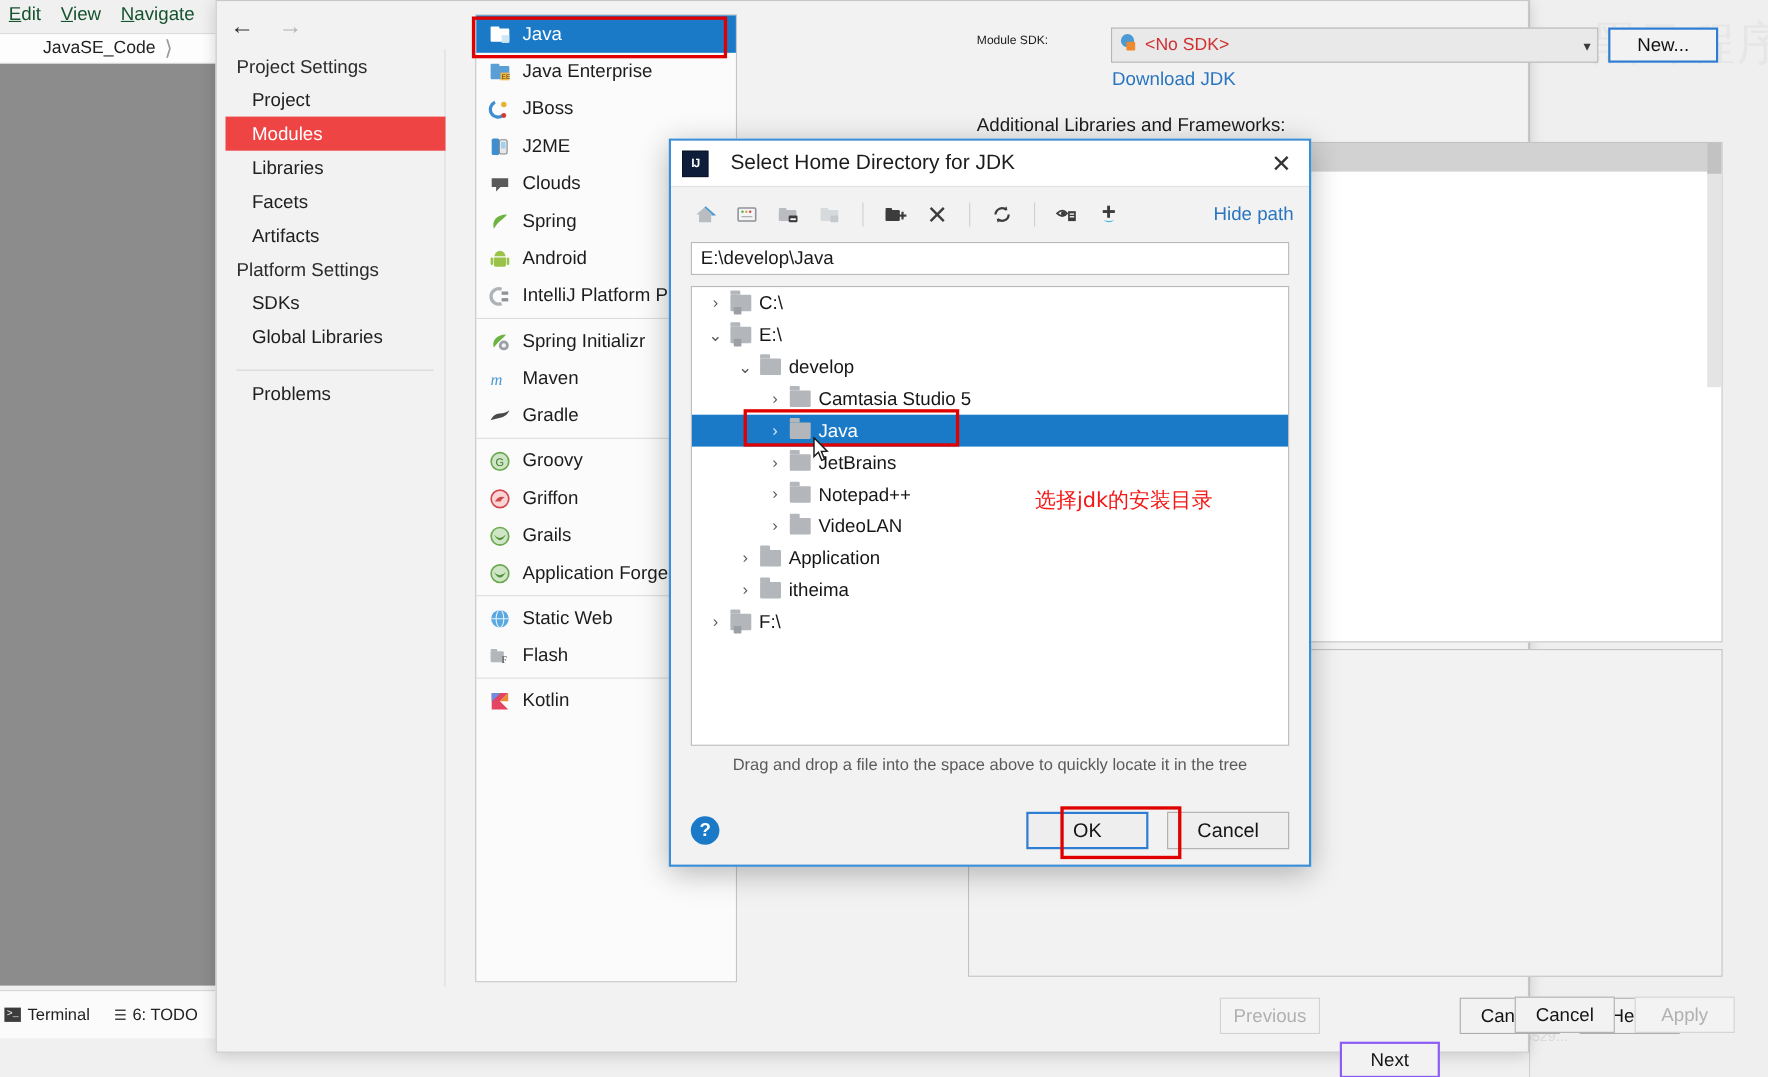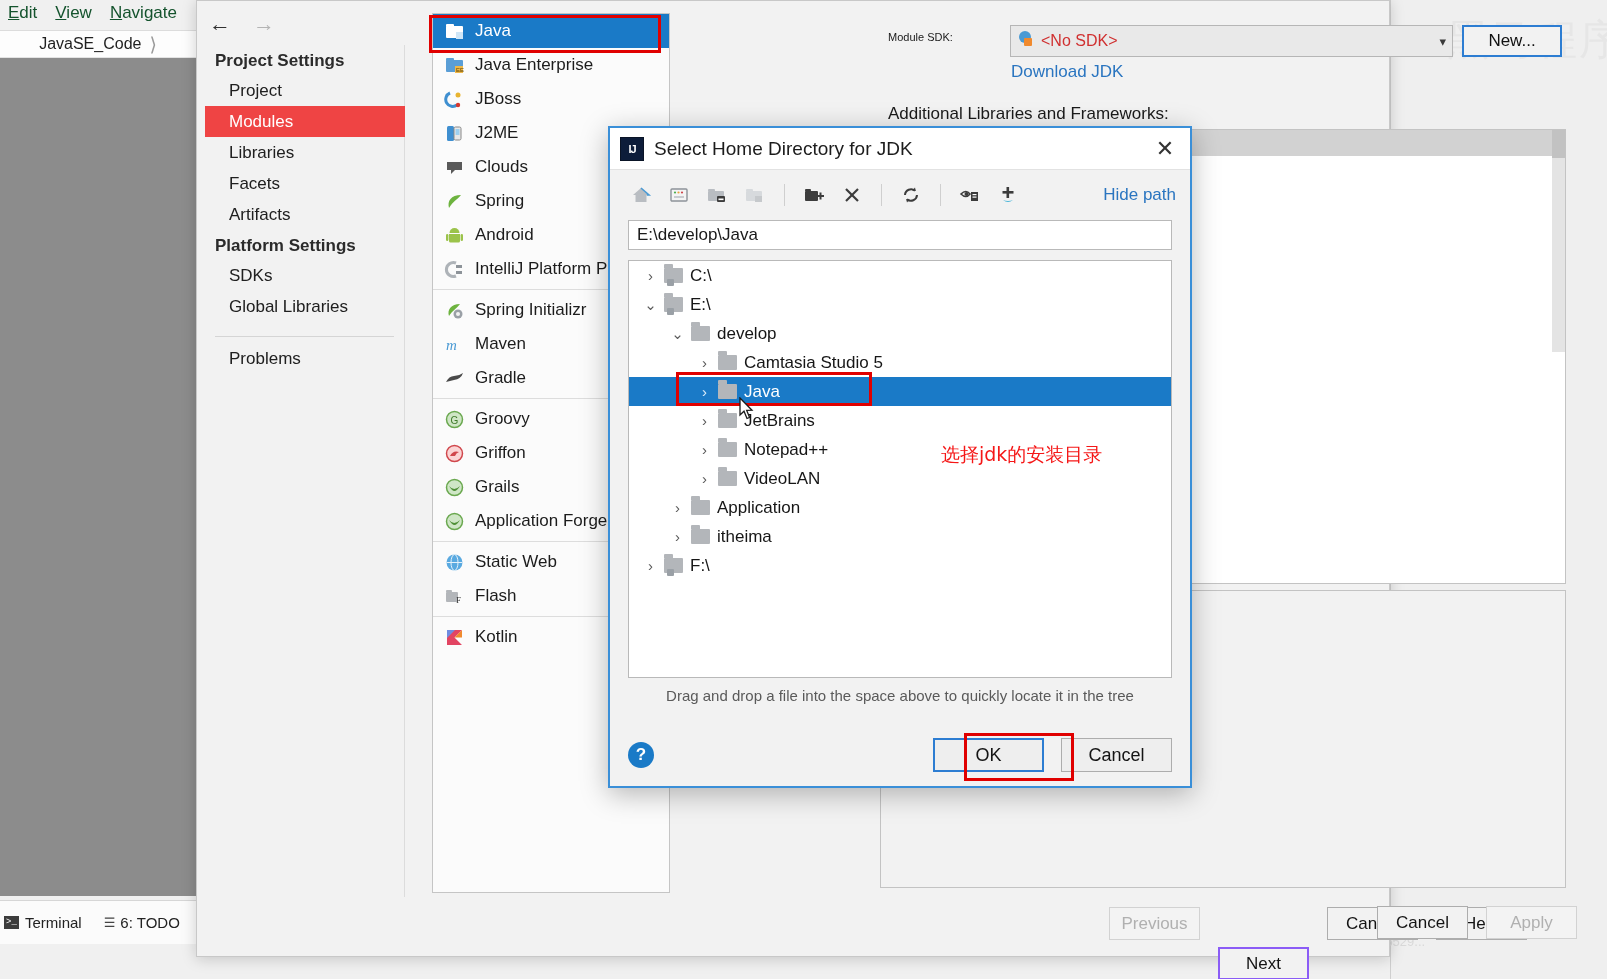--- a/index.html
+++ b/index.html
@@ -78,21 +78,21 @@
     font-size: 22px; color: #303030; line-height: 1;
   }
   .arrow-btn.disabled { color: #b4b4b4; }
 
   
   .ps-sidebar {
     position: absolute; left: 8px; top: 44px; width: 200px; height: 852px;
     background: #f2f2f2; border-right: 1px solid #dcdcdc;
   }
   .ps-group {
-    padding: 6px 0 4px 10px; font-size: 17px; font-weight: bold; color: #2b2b2b;
+    padding: 6px 0 4px 10px; font-size: 17px; font-weight: normal; color: #2b2b2b;
   }
   .ps-item {
     height: 31px; display: flex; align-items: center; padding-left: 24px;
     font-size: 17px; color: #202020;
   }
   .ps-item.selected { background: #ef4444; color: #ffffff; width: 200px; }
   .ps-divider { margin: 14px 10px 6px 10px; border-top: 1px solid #d5d5d5; }
 
   
   .mod-list {
@@ -162,21 +162,21 @@
   .ps-buttons-right { position: absolute; left: 1377px; top: 906px; display: flex; gap: 18px; }
 
   
   .dlg {
     position: absolute; left: 608px; top: 126px; width: 584px; height: 662px;
     background: #f2f2f2; border: 2px solid #3a8fd8;
     box-shadow: 0 6px 26px rgba(0,0,0,.28);
   }
   .dlg-title {
     height: 42px; background: #ffffff; display: flex; align-items: center;
-    padding: 0 10px; gap: 10px; border-bottom: 1px solid #e2e2e2;
+    padding: 0 10px; gap: 20px; border-bottom: 1px solid #e2e2e2;
   }
   .dlg-title .t { font-size: 19px; color: #1c1c1c; }
   .dlg-title .x {
     margin-left: auto; width: 30px; height: 30px; display: flex;
     align-items: center; justify-content: center; font-size: 22px; color: #333;
   }
   .ij-logo {
     width: 24px; height: 24px; background: #0d1d3a; border: 1px solid #0a1426;
     color: #fff; font-size: 11px; font-weight: bold; letter-spacing: -1px;
     display: flex; align-items: center; justify-content: center;

